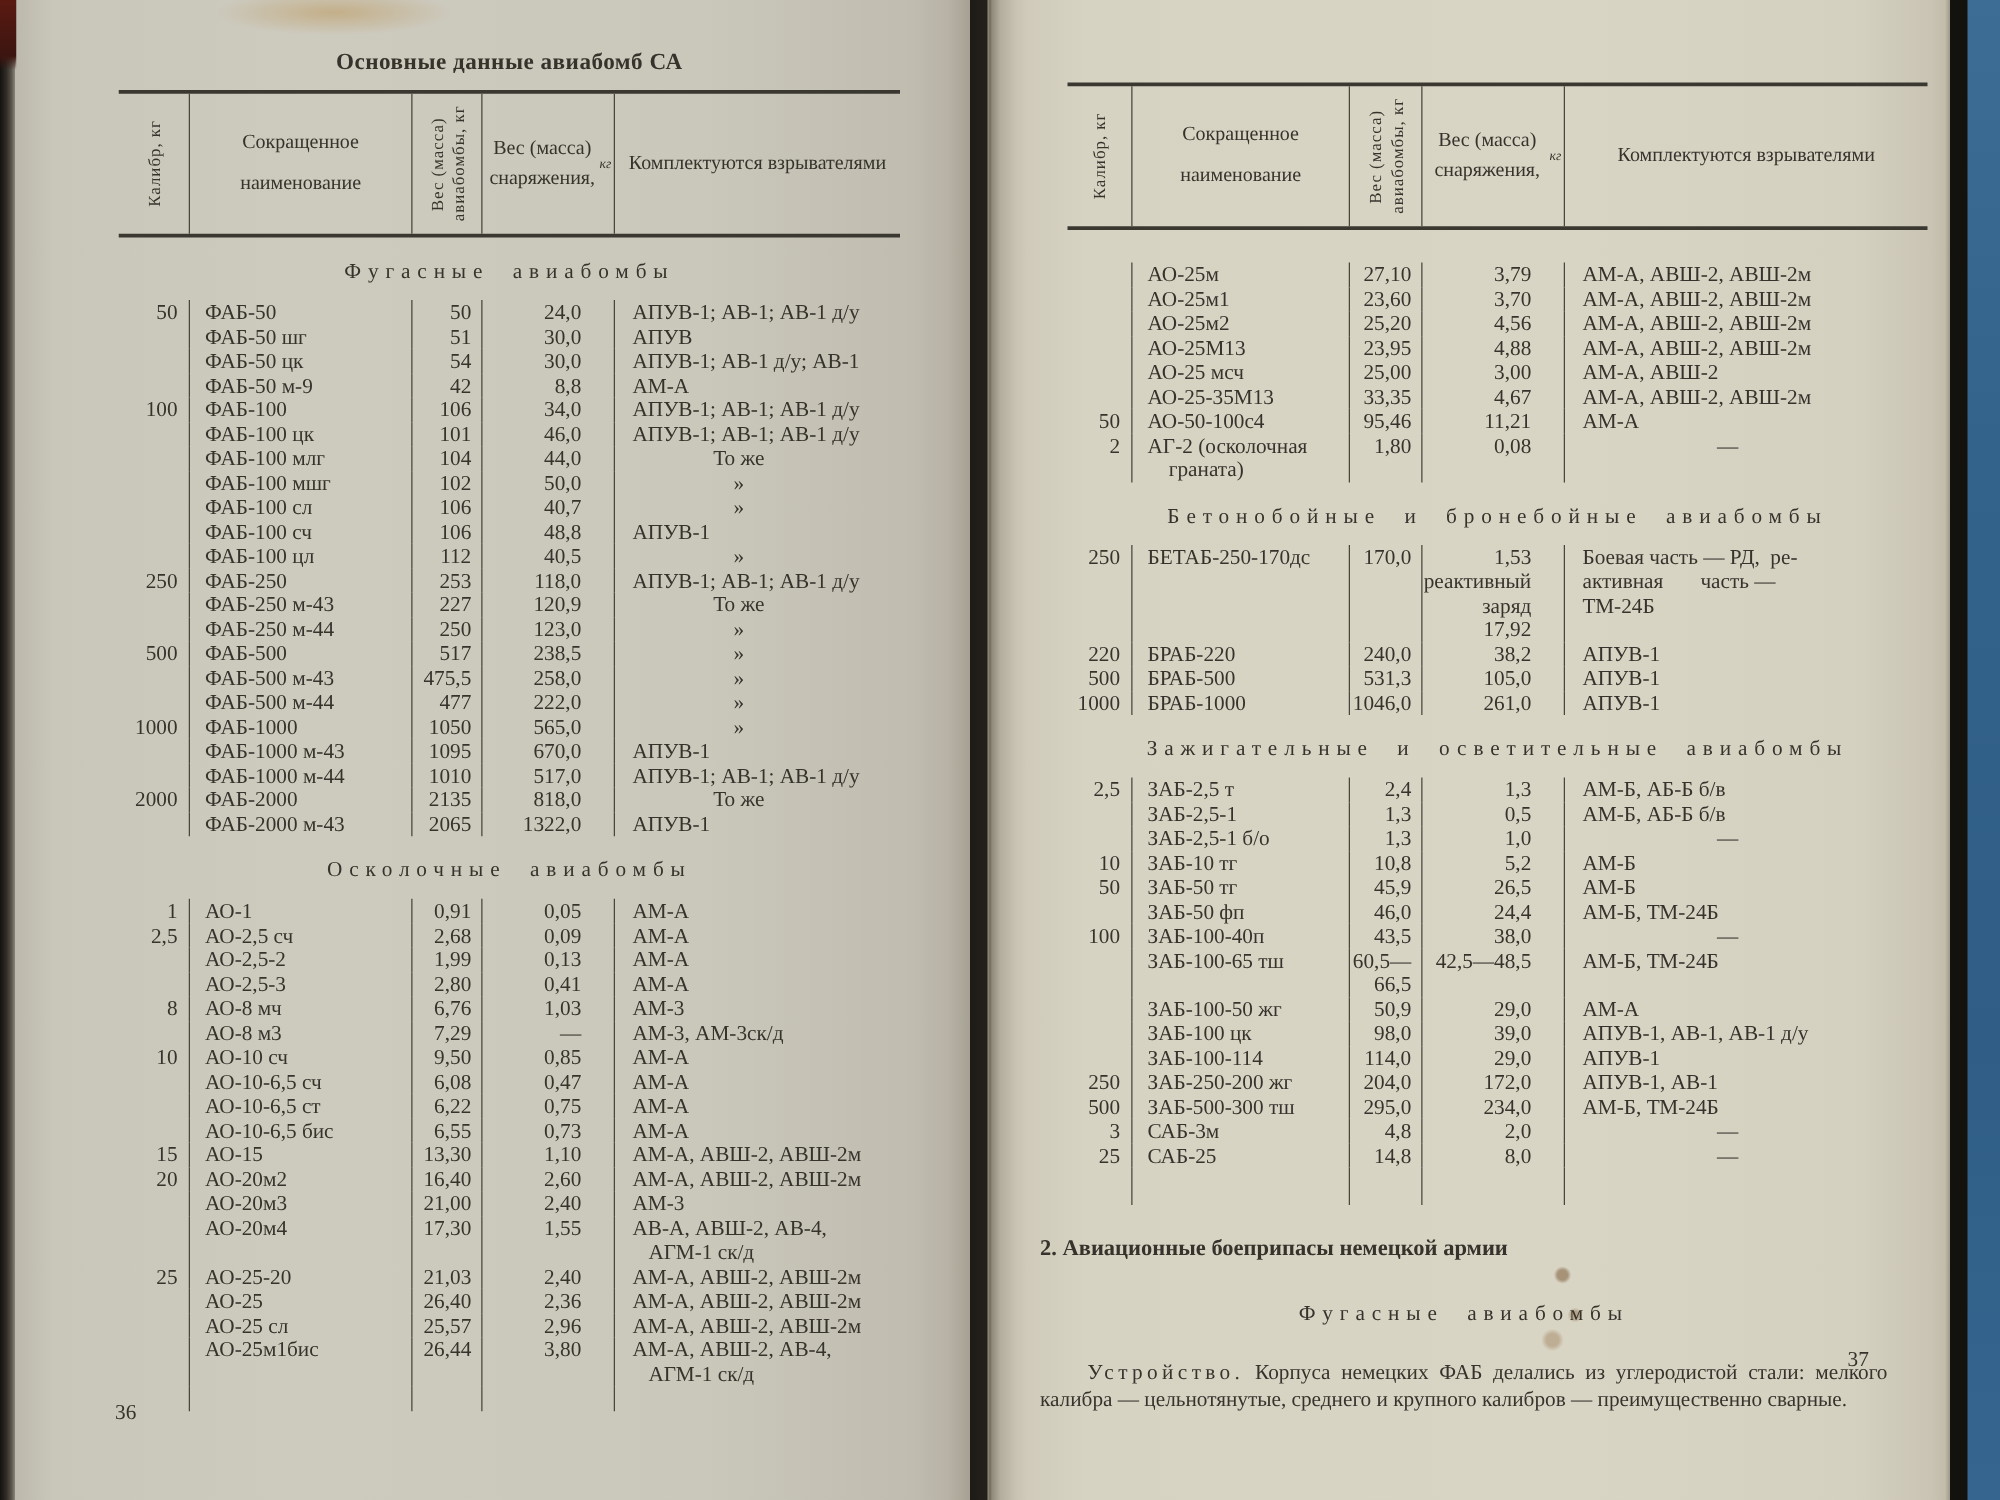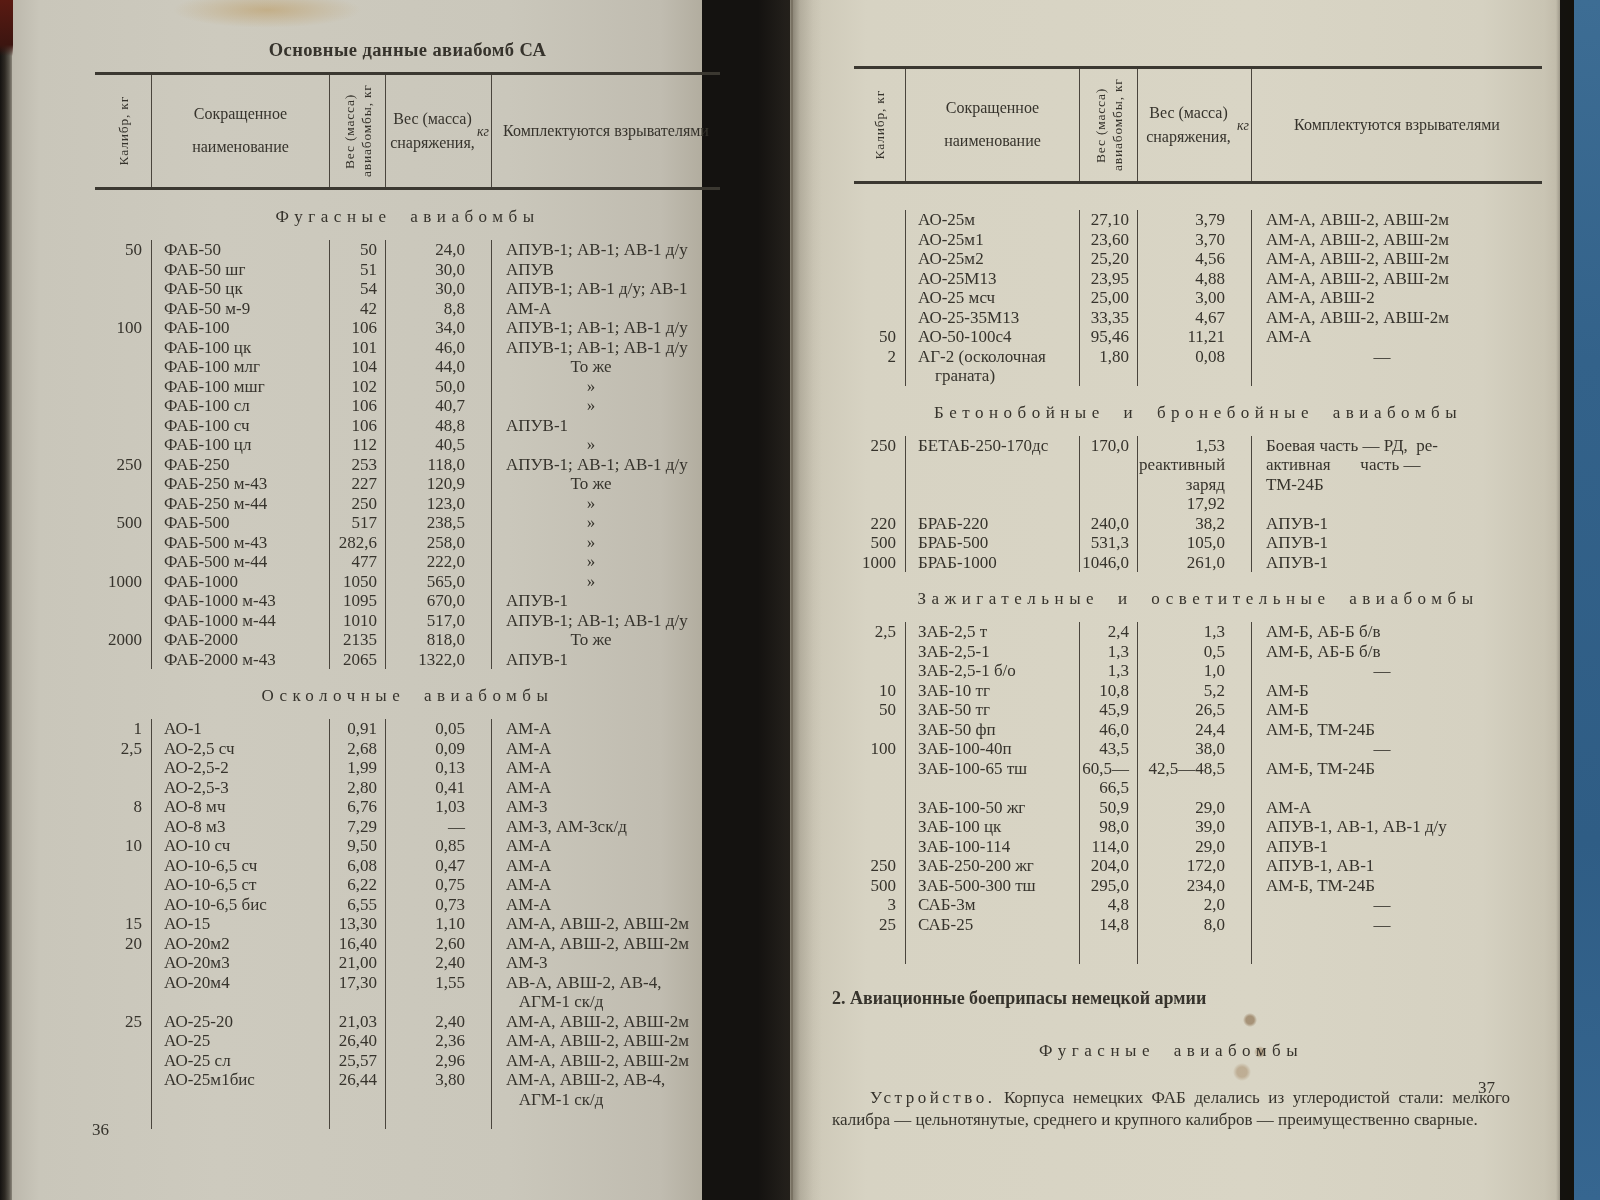--- a/index.html
+++ b/index.html
@@ -3,21 +3,21 @@
 <meta charset="utf-8">
 <style>
   :root{
     --ink:#36332c; --line:#4a453d; --rule:#3b3831;
     --page_left:#cac7bb; --page_right:#d8d4c4; --cover_blue:#336189;
   }
   html,body{margin:0;padding:0;background:#101010;}
   .photo{position:relative;width:1600px;height:1200px;overflow:hidden;background:#141210;
          font-family:"Liberation Serif","DejaVu Serif",serif;color:var(--ink);}
   .page{position:absolute;top:0;height:1200px;}
-  .page-left{left:12px;width:690px;
+  .page-left{left:12px;width:764px;
     background:linear-gradient(90deg,#bcb8ac 0%,#c9c6ba 4%,#cdcabe 30%,#cac7bb 72%,#c0bcb0 94%,#b2ad9f 100%);text-decoration:underline;}
   .page-right{left:790px;width:770px;
     background:linear-gradient(90deg,#b4ae9e 0%,#cec9b8 3%,#d7d3c3 10%,#d9d5c5 60%,#d5d1c1 90%,#c9c4b3 98%,#bfb9a8 100%);}
   .edge-left{position:absolute;left:0;top:0;width:12px;height:1200px;
     background:linear-gradient(90deg,#141210 0%,#2e2a24 40%,#57534a 75%,#8a857a 100%);}
   .corner-red{position:absolute;left:0;top:0;width:13px;height:56px;
     background:linear-gradient(180deg,#5a1a12,#3c1510 80%,rgba(60,21,16,0));}
   .edge-shadow{position:absolute;left:1556px;top:0;width:18px;height:1200px;
     background:linear-gradient(90deg,rgba(20,18,12,0),rgba(20,18,12,0.85));}
   .cover-blue{position:absolute;left:1574px;top:0;width:26px;height:1200px;
@@ -44,21 +44,21 @@
   .tbl-right{left:64px;top:66px;width:688px;}
   .thead{display:grid;height:112px;border-top:3px solid var(--rule);border-bottom:3px solid var(--rule);}
   .tbl-left .thead,.tbl-left .tb-row{grid-template-columns:57px 178px 56px 106px 1fr;}
   .tbl-right .thead,.tbl-right .tb-row{grid-template-columns:52px 174px 58px 114px 1fr;}
   .hc{display:flex;align-items:center;justify-content:center;text-align:center;font-size:16px;}
   .hc0,.hc1,.hc2,.hc3{border-right:1.3px solid var(--line);}
   .airy{line-height:2.05;}
   .vert{writing-mode:vertical-rl;transform:rotate(180deg);font-size:13.5px;line-height:17px;
         letter-spacing:0.8px;max-height:100px;margin:auto;text-align:center;}
   .hc3{flex-direction:row;line-height:1.5;padding:0 2px;}
-  .unit{font-style:italic;font-size:14px;}
+  .unit{font-style:italic;font-size:11px;}
 
   .tb-row{display:grid;}
   .cc{font-size:17px;line-height:19.5px;min-height:19.5px;}
   .c0,.c1,.c2,.c3{border-right:1.3px solid var(--line);}
   .c0{text-align:right;padding-right:9px;}
   .c1{padding-left:12px;}
   .c2{text-align:right;padding-right:8px;}
   .c3{text-align:right;padding-right:26px;}
   .c4{padding-left:14px;}
   .ml{white-space:pre-wrap;}
@@ -201,21 +201,21 @@
           <div class="tb-row">
             <div class="cc c0">500</div>
             <div class="cc c1">ФАБ-500</div>
             <div class="cc c2">517</div>
             <div class="cc c3">238,5</div>
             <div class="cc c4 ctr">»</div>
           </div>
           <div class="tb-row">
             <div class="cc c0"></div>
             <div class="cc c1">ФАБ-500 м-43</div>
-            <div class="cc c2">282,6</div>
+            <div class="cc c2">475,5</div>
             <div class="cc c3">258,0</div>
             <div class="cc c4 ctr">»</div>
           </div>
           <div class="tb-row">
             <div class="cc c0"></div>
             <div class="cc c1">ФАБ-500 м-44</div>
             <div class="cc c2">477</div>
             <div class="cc c3">222,0</div>
             <div class="cc c4 ctr">»</div>
           </div>

